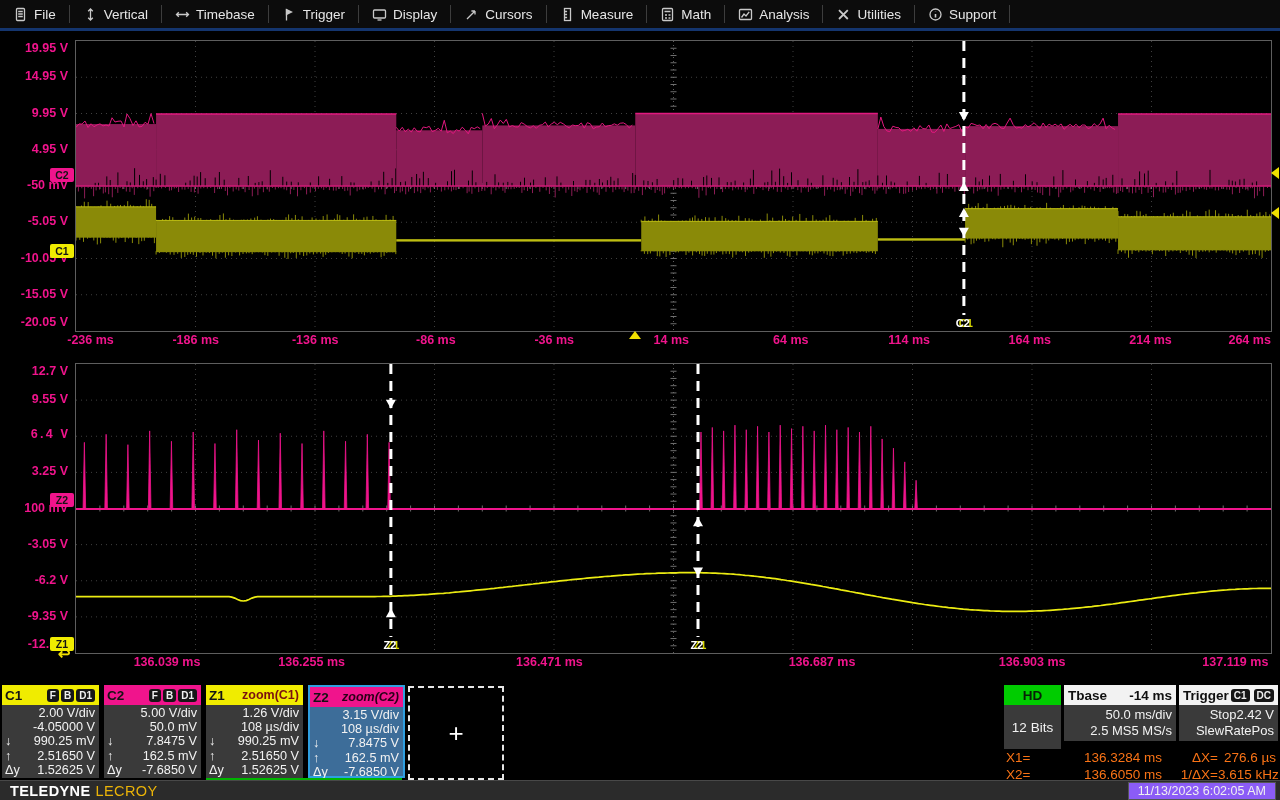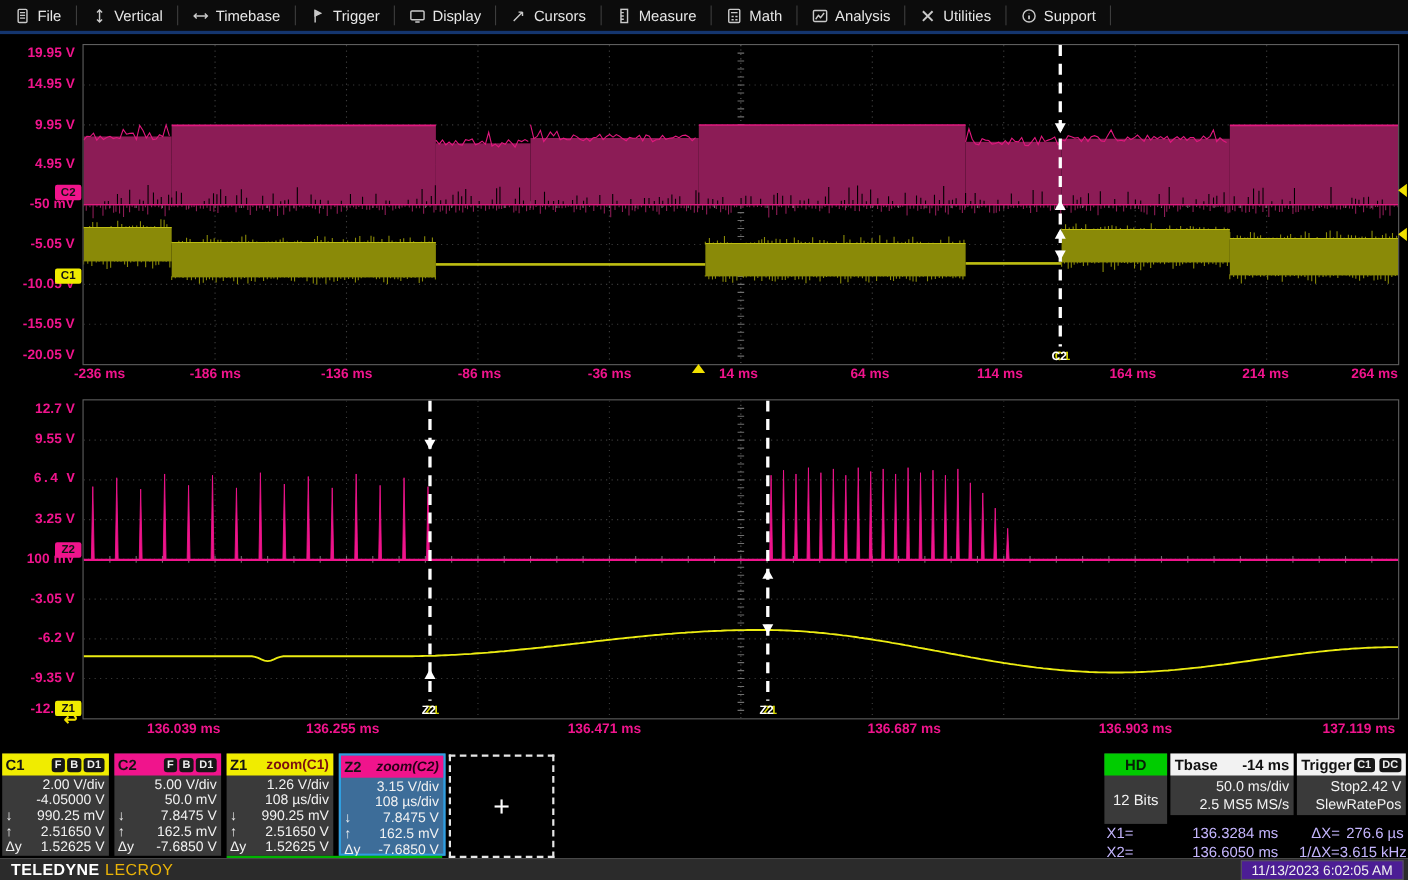--- a/index.html
+++ b/index.html
@@ -58,32 +58,32 @@
             padding:0 4px;font-size:13.5px;font-weight:700;}
   .head-green{background:#00cc00;color:#072007;justify-content:center;}
   .head-white{background:#f2f2f2;color:#101010;}
   .acq-body{color:#f2f2f2;font-size:13px;padding:2px 4px;}
   .acq-line{display:flex;justify-content:flex-end;height:16px;line-height:16px;white-space:nowrap;}
   .acq-line.right{justify-content:flex-end;}
   .hd-bits{display:flex;align-items:center;justify-content:center;height:40px;font-size:13.5px;}
   .tbadge{background:#161616;color:#efefef;border-radius:3px;font-size:10px;font-weight:700;
           padding:0 3px;height:13px;line-height:13px;margin-left:2px;}
   
-  .readout-line{position:absolute;left:1006px;width:272px;display:flex;color:#c4b5fd;font-size:13.5px;white-space:nowrap;}
+  .readout-line{position:absolute;left:1006px;width:272px;display:flex;color:#f97316;font-size:13.5px;white-space:nowrap;}
   .rl-k{width:38px;text-align:left;}
   .rl-v{width:118px;text-align:right;}
   .rl-k2{width:52px;text-align:right;margin-left:4px;}
   .rl-v2{width:58px;text-align:right;}
   
   .statusbar{position:absolute;top:780px;left:0;width:1280px;height:20px;background:#2b2b2b;
              border-top:1px solid #484848;display:flex;align-items:center;justify-content:space-between;box-sizing:border-box;}
   .brand{margin-left:10px;color:#fff;font-size:14.5px;letter-spacing:.4px;}
   .brand-bold{font-weight:800;}
   .brand-light{font-weight:400;color:#eab308;margin-left:5px;}
-  .datetime{margin-right:4px;background:#4c1d95;border:1px solid #555;color:#f0f0f0;
+  .datetime{margin-right:4px;background:#8b5cf6;border:1px solid #555;color:#f0f0f0;
             font-size:12.5px;padding:0 9px;height:16px;line-height:16px;}
 </style>
 </head>
 <body>
 
 <div class="screen">
 
   <nav class="menubar" id="menubar">
       <div class="menu-item">
         <span class="micon">

